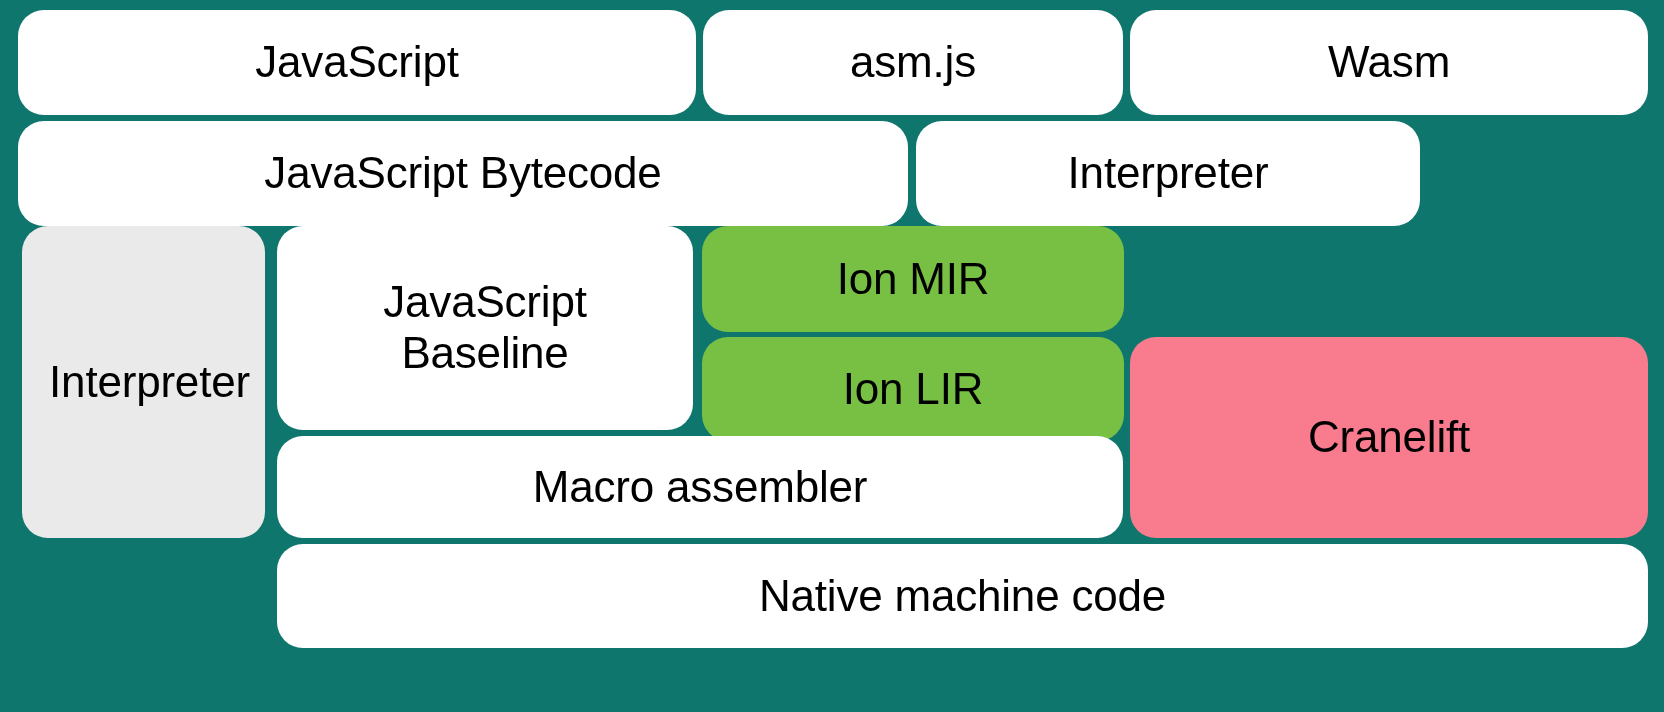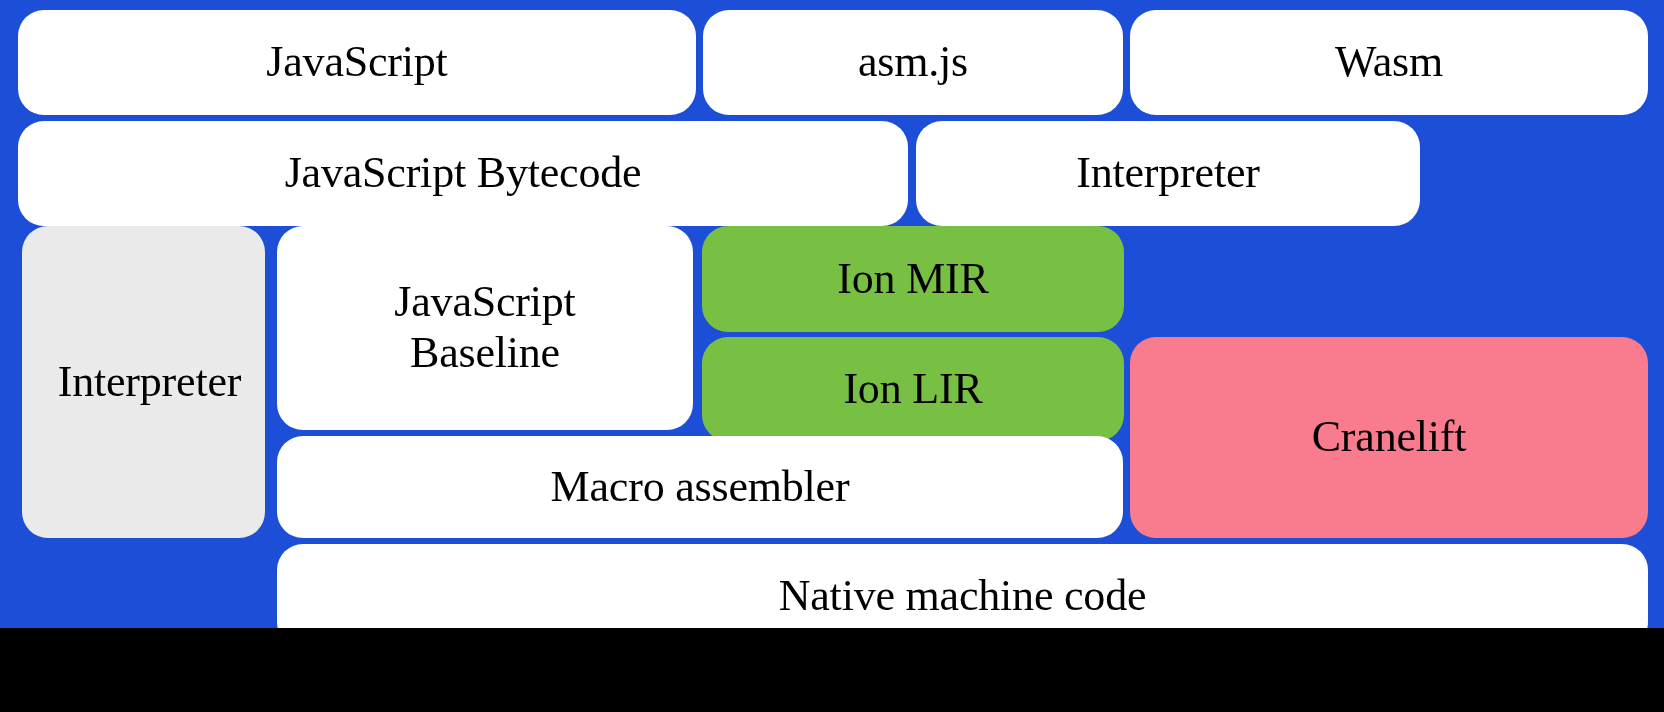--- a/index.html
+++ b/index.html
@@ -4,24 +4,24 @@
 <title>Engine Architecture Diagram</title>
 <style>
   html, body {
     margin: 0;
     padding: 0;
     background: #000000;
   }
   #stage {
     position: relative;
     width: 1664px;
-    height: 628px;
-    background: #1d4ed8;
+    height: 712px;
+    background: #0f766e;
     overflow: hidden;
-    font-family: Liberation Serif, serif;
+    font-family: Liberation Sans, sans-serif;
   }
   .node {
     position: absolute;
     box-sizing: border-box;
     display: flex;
     align-items: center;
     justify-content: center;
     text-align: center;
     border-radius: 26px;
     color: #000000;

